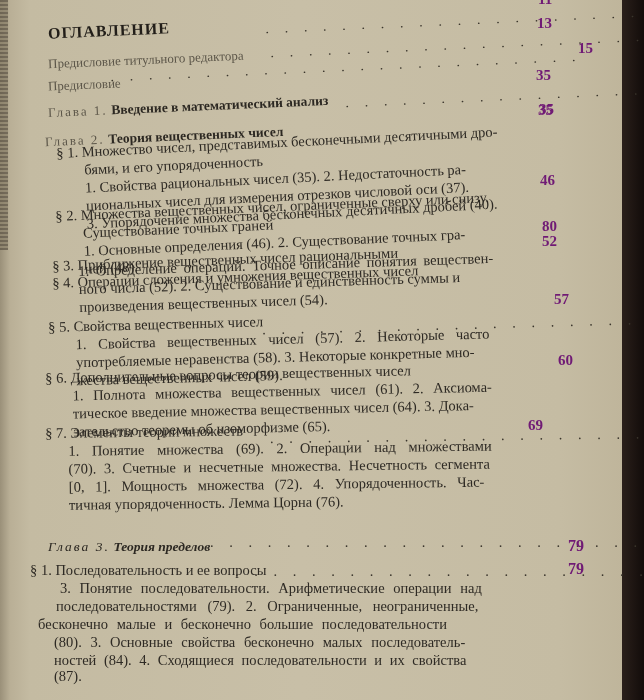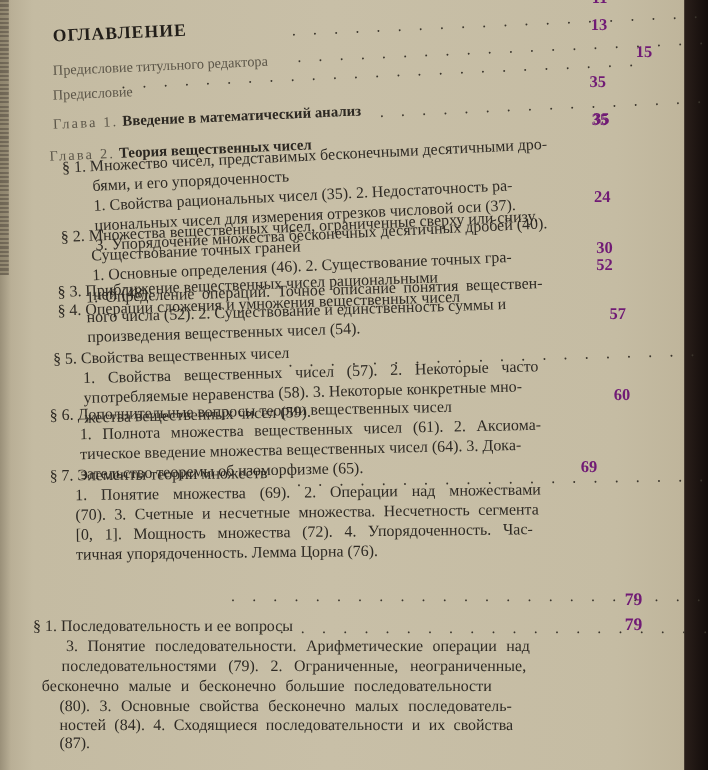--- a/index.html
+++ b/index.html
@@ -86,27 +86,27 @@
 
   <div style="position:absolute; left:55px; top:208px; transform:rotate(-2.5deg); transform-origin:left top;">
     <div class="desc" style="position:absolute; left:0; top:0; white-space:nowrap;">
       <span>§ 2.</span>
       <span>Множества вещественных чисел, ограниченные сверху или снизу.</span>
     </div>
     <div class="desc" style="position:absolute; left:27px; top:18px; white-space:nowrap;">Существование точных граней</div>
     <div class="desc" style="position:absolute; left:27px; top:36px; white-space:nowrap;">1. Основные определения (46). 2. Существование точных гра-</div>
     <div class="desc" style="position:absolute; left:27px; top:54px; white-space:nowrap;">ней (48).</div>
   </div>
-  <span class="pg" style="left:540px; top:172px;">24</span>
+  <span class="pg" style="left:540px; top:172px;">46</span>
 
   <div class="row desc" style="left:52px; top:258px; transform:rotate(-2.2deg); transform-origin:left top;">
     <span>§ 3.</span>
     <span>Приближение вещественных чисел рациональными</span>
   </div>
-  <span class="pg" style="left:542px; top:218px;">30</span>
+  <span class="pg" style="left:542px; top:218px;">80</span>
 
   <div style="position:absolute; left:52px; top:275px; transform:rotate(-2deg); transform-origin:left top;">
     <div class="desc" style="position:absolute; left:0; top:0; white-space:nowrap;">
       <span>§ 4.</span>
       <span>Операции сложения и умножения вещественных чисел</span>
     </div>
 
   </div>
   <span class="pg" style="left:542px; top:233px;text-align:center;">52</span>
   <div style="position:absolute; left:78px; top:263px; transform:rotate(-1.8deg); transform-origin:left top;">
@@ -118,21 +118,21 @@
   <div style="position:absolute; left:48px; top:319px; transform:rotate(-1.5deg); transform-origin:left top;">
     <div class="desc" style="position:absolute; left:0; top:0; white-space:nowrap;">
       <span>§ 5.</span>
       <span>Свойства вещественных чисел</span>
     </div>
     <div class="desc" style="position:absolute; left:27px; top:18px; white-space:nowrap; word-spacing:8px;">1. Свойства вещественных чисел (57). 2. Некоторые часто</div>
     <div class="desc" style="position:absolute; left:27px; top:36px; white-space:nowrap;">употребляемые неравенства (58). 3. Некоторые конкретные мно-</div>
     <div class="desc" style="position:absolute; left:27px; top:54px; white-space:nowrap;">жества вещественных чисел (59).</div>
   </div>
   <div class="row dots" style="left:262px; top:315px; transform:rotate(-1.5deg);">. . . . . . . . . . . . . . . . . . . . . . . . .</div>
-  <span class="pg" style="left:554px; top:278px;">57</span>
+  <span class="pg" style="left:554px; top:291px;">57</span>
 
   <div style="position:absolute; left:45px; top:370px; transform:rotate(-1.2deg); transform-origin:left top;">
     <div class="desc" style="position:absolute; left:0; top:0; white-space:nowrap;">
       <span>§ 6.</span>
       <span>Дополнительные вопросы теории вещественных чисел</span>
     </div>
     <div class="desc" style="position:absolute; left:27px; top:18px; white-space:nowrap; word-spacing:6px;">1. Полнота множества вещественных чисел (61). 2. Аксиома-</div>
     <div class="desc" style="position:absolute; left:27px; top:36px; white-space:nowrap;">тическое введение множества вещественных чисел (64). 3. Дока-</div>
     <div class="desc" style="position:absolute; left:27px; top:54px; white-space:nowrap;">зательство теоремы об изоморфизме (65).</div>
   </div>
@@ -144,20 +144,24 @@
       <span>Элементы теории множеств</span>
     </div>
     <div class="desc" style="position:absolute; left:23px; top:18px; white-space:nowrap; word-spacing:9px;">1. Понятие множества (69). 2. Операции над множествами</div>
     <div class="desc" style="position:absolute; left:23px; top:36px; white-space:nowrap; word-spacing:4px;">(70). 3. Счетные и несчетные множества. Несчетность сегмента</div>
     <div class="desc" style="position:absolute; left:23px; top:54px; white-space:nowrap; word-spacing:7px;">[0, 1]. Мощность множества (72). 4. Упорядоченность. Час-</div>
     <div class="desc" style="position:absolute; left:23px; top:72px; white-space:nowrap;">тичная упорядоченность. Лемма Цорна (76).</div>
   </div>
   <div class="row dots" style="left:270px; top:427px; transform:rotate(-0.7deg);">. . . . . . . . . . . . . . . . . . . . . . . . .</div>
   <span class="pg" style="left:528px; top:417px;">69</span>
 
+  <div class="row" style="left:48px; top:538px;">
+    <span class="spaced" style="font-size:13.5px; font-style:italic;">Глава 3.</span>
+    <span class="bold" style="font-size:13.5px; font-style:italic;">Теория пределов</span>
+  </div>
   <div class="row dots" style="left:210px; top:534px;">. . . . . . . . . . . . . . . . . . . . . . . . .</div>
   <span class="pg" style="left:568px; top:537px; font-size:16px;">79</span>
 
   <div style="position:absolute; left:30px; top:562px;">
     <div class="desc" style="position:absolute; left:0; top:0; white-space:nowrap;">
       <span>§ 1.</span>
       <span>Последовательность и ее вопросы</span>
     </div>
     <div class="desc" style="position:absolute; left:30px; top:18px; white-space:nowrap; word-spacing:5px;">3. Понятие последовательности. Арифметические операции над</div>
     <div class="desc" style="position:absolute; left:26px; top:36px; white-space:nowrap; word-spacing:7px;">последовательностями (79). 2. Ограниченные, неограниченные,</div>

